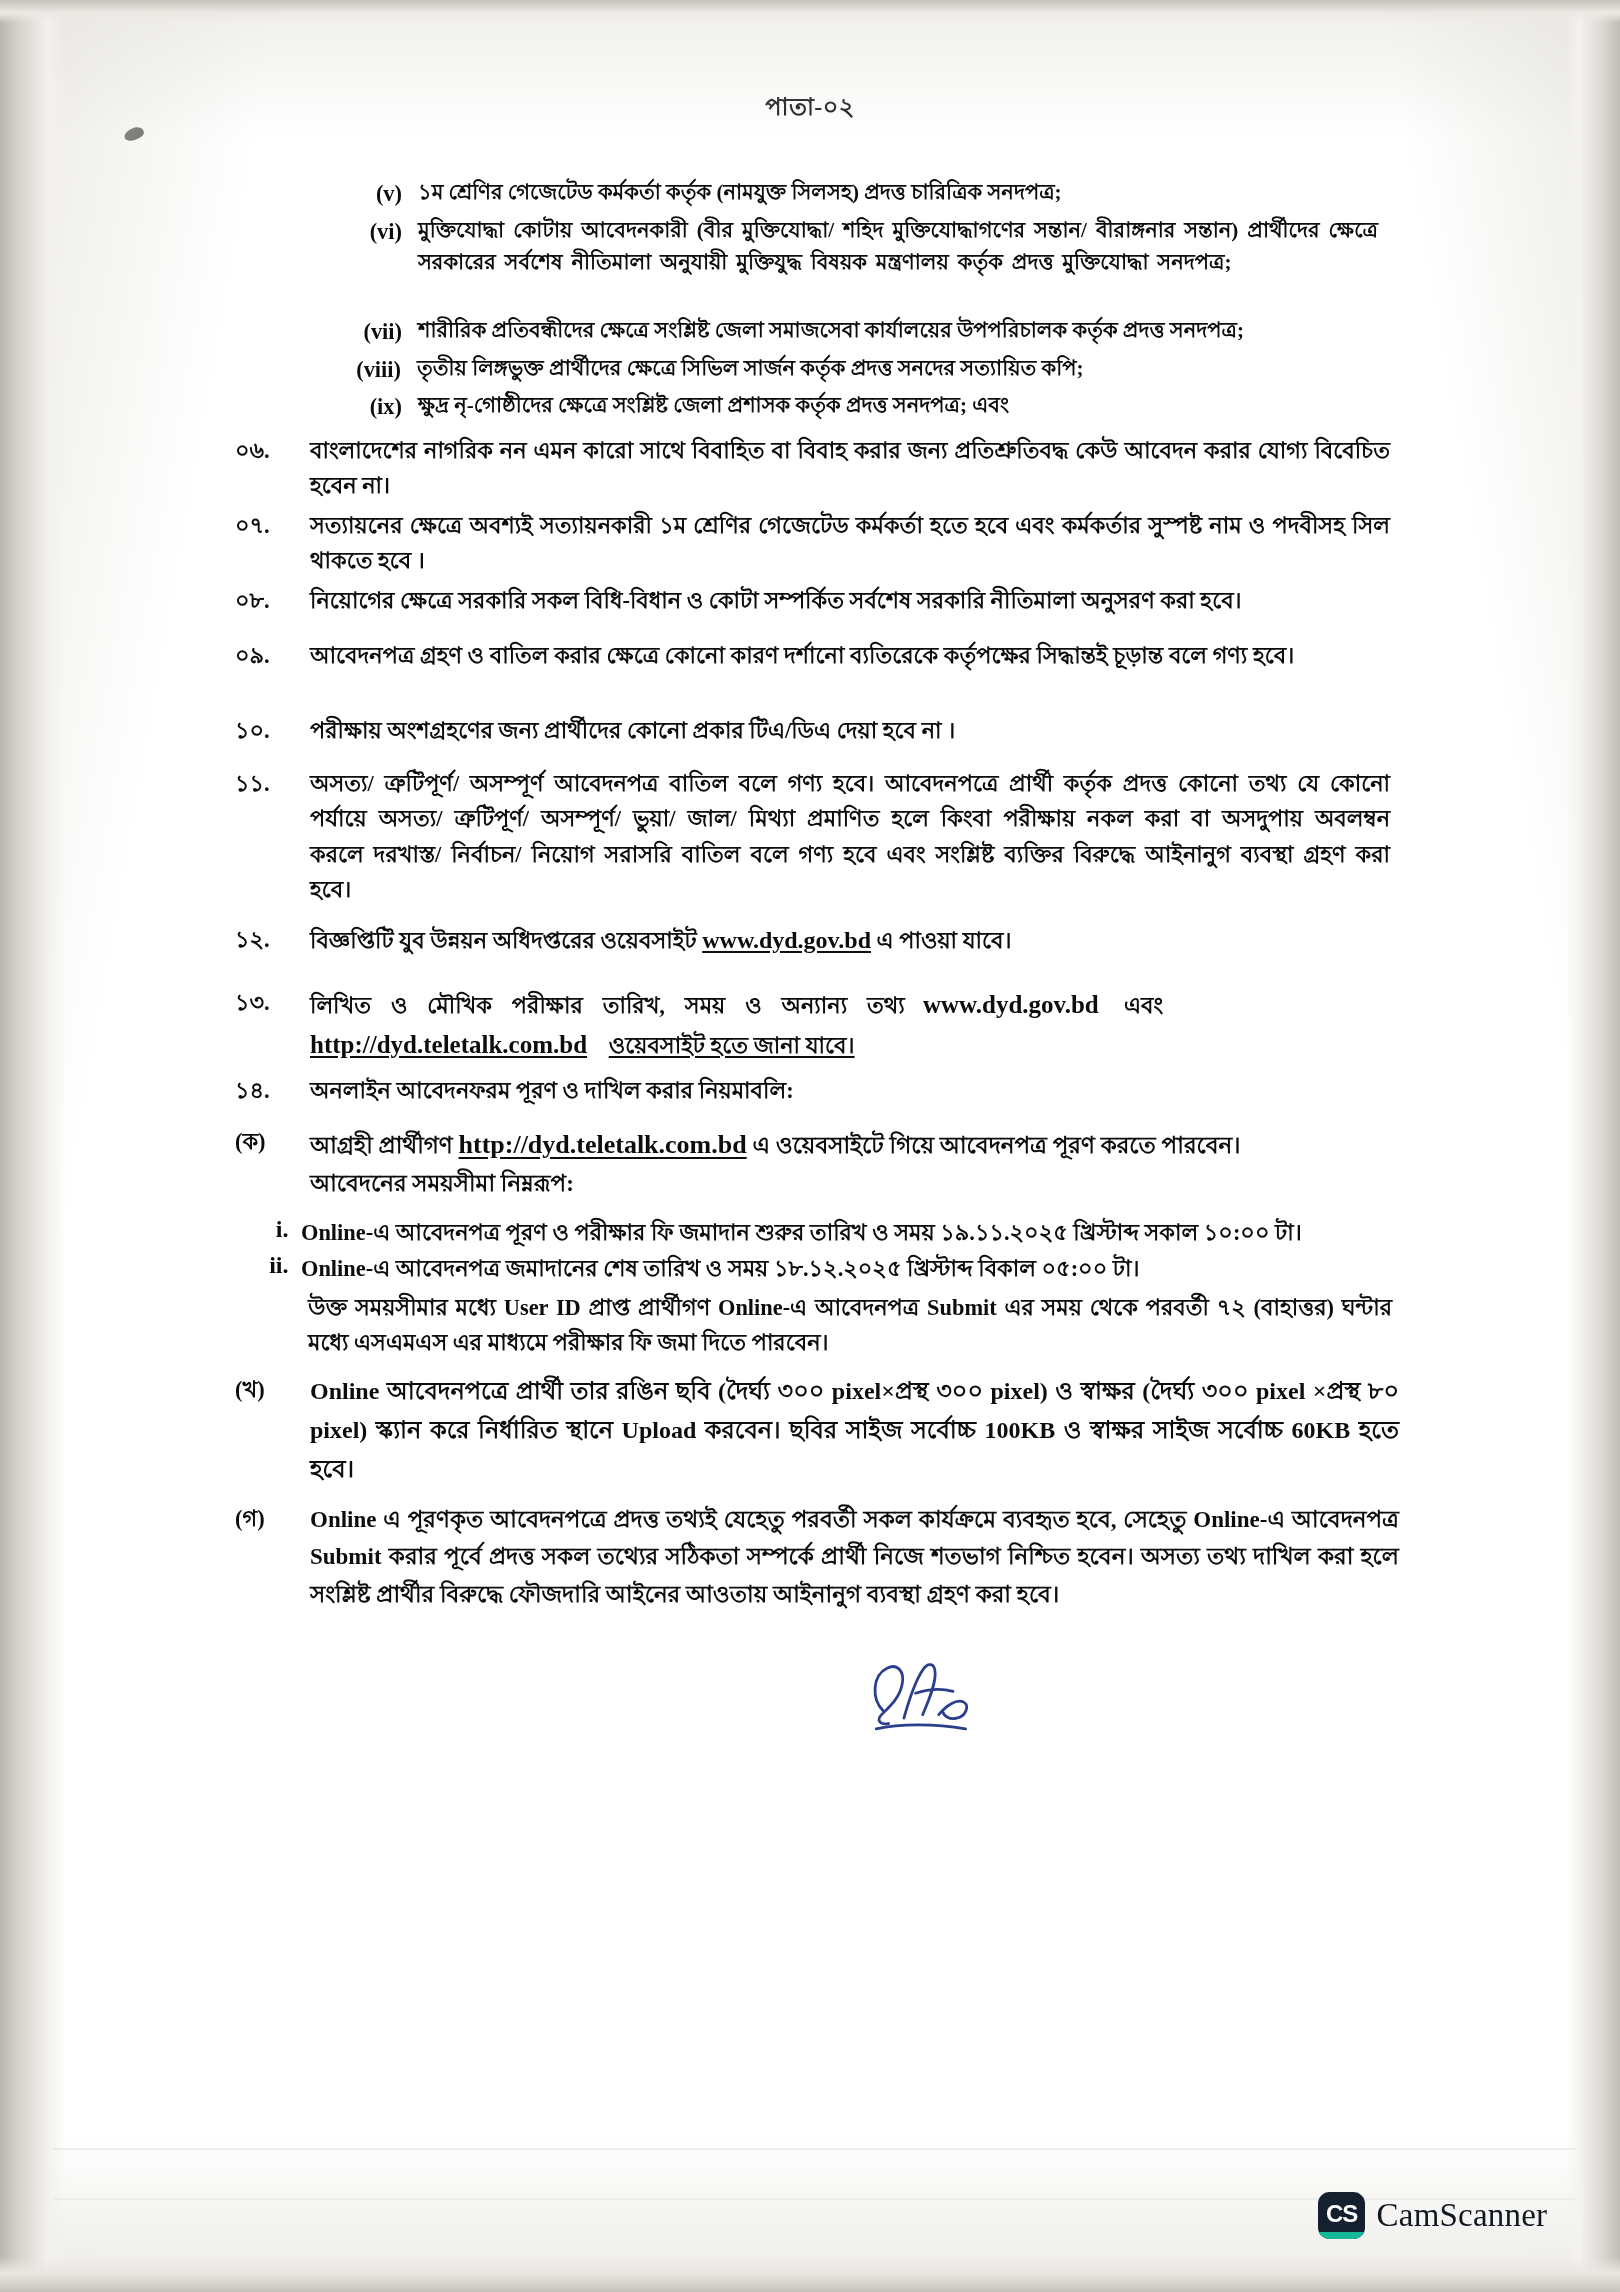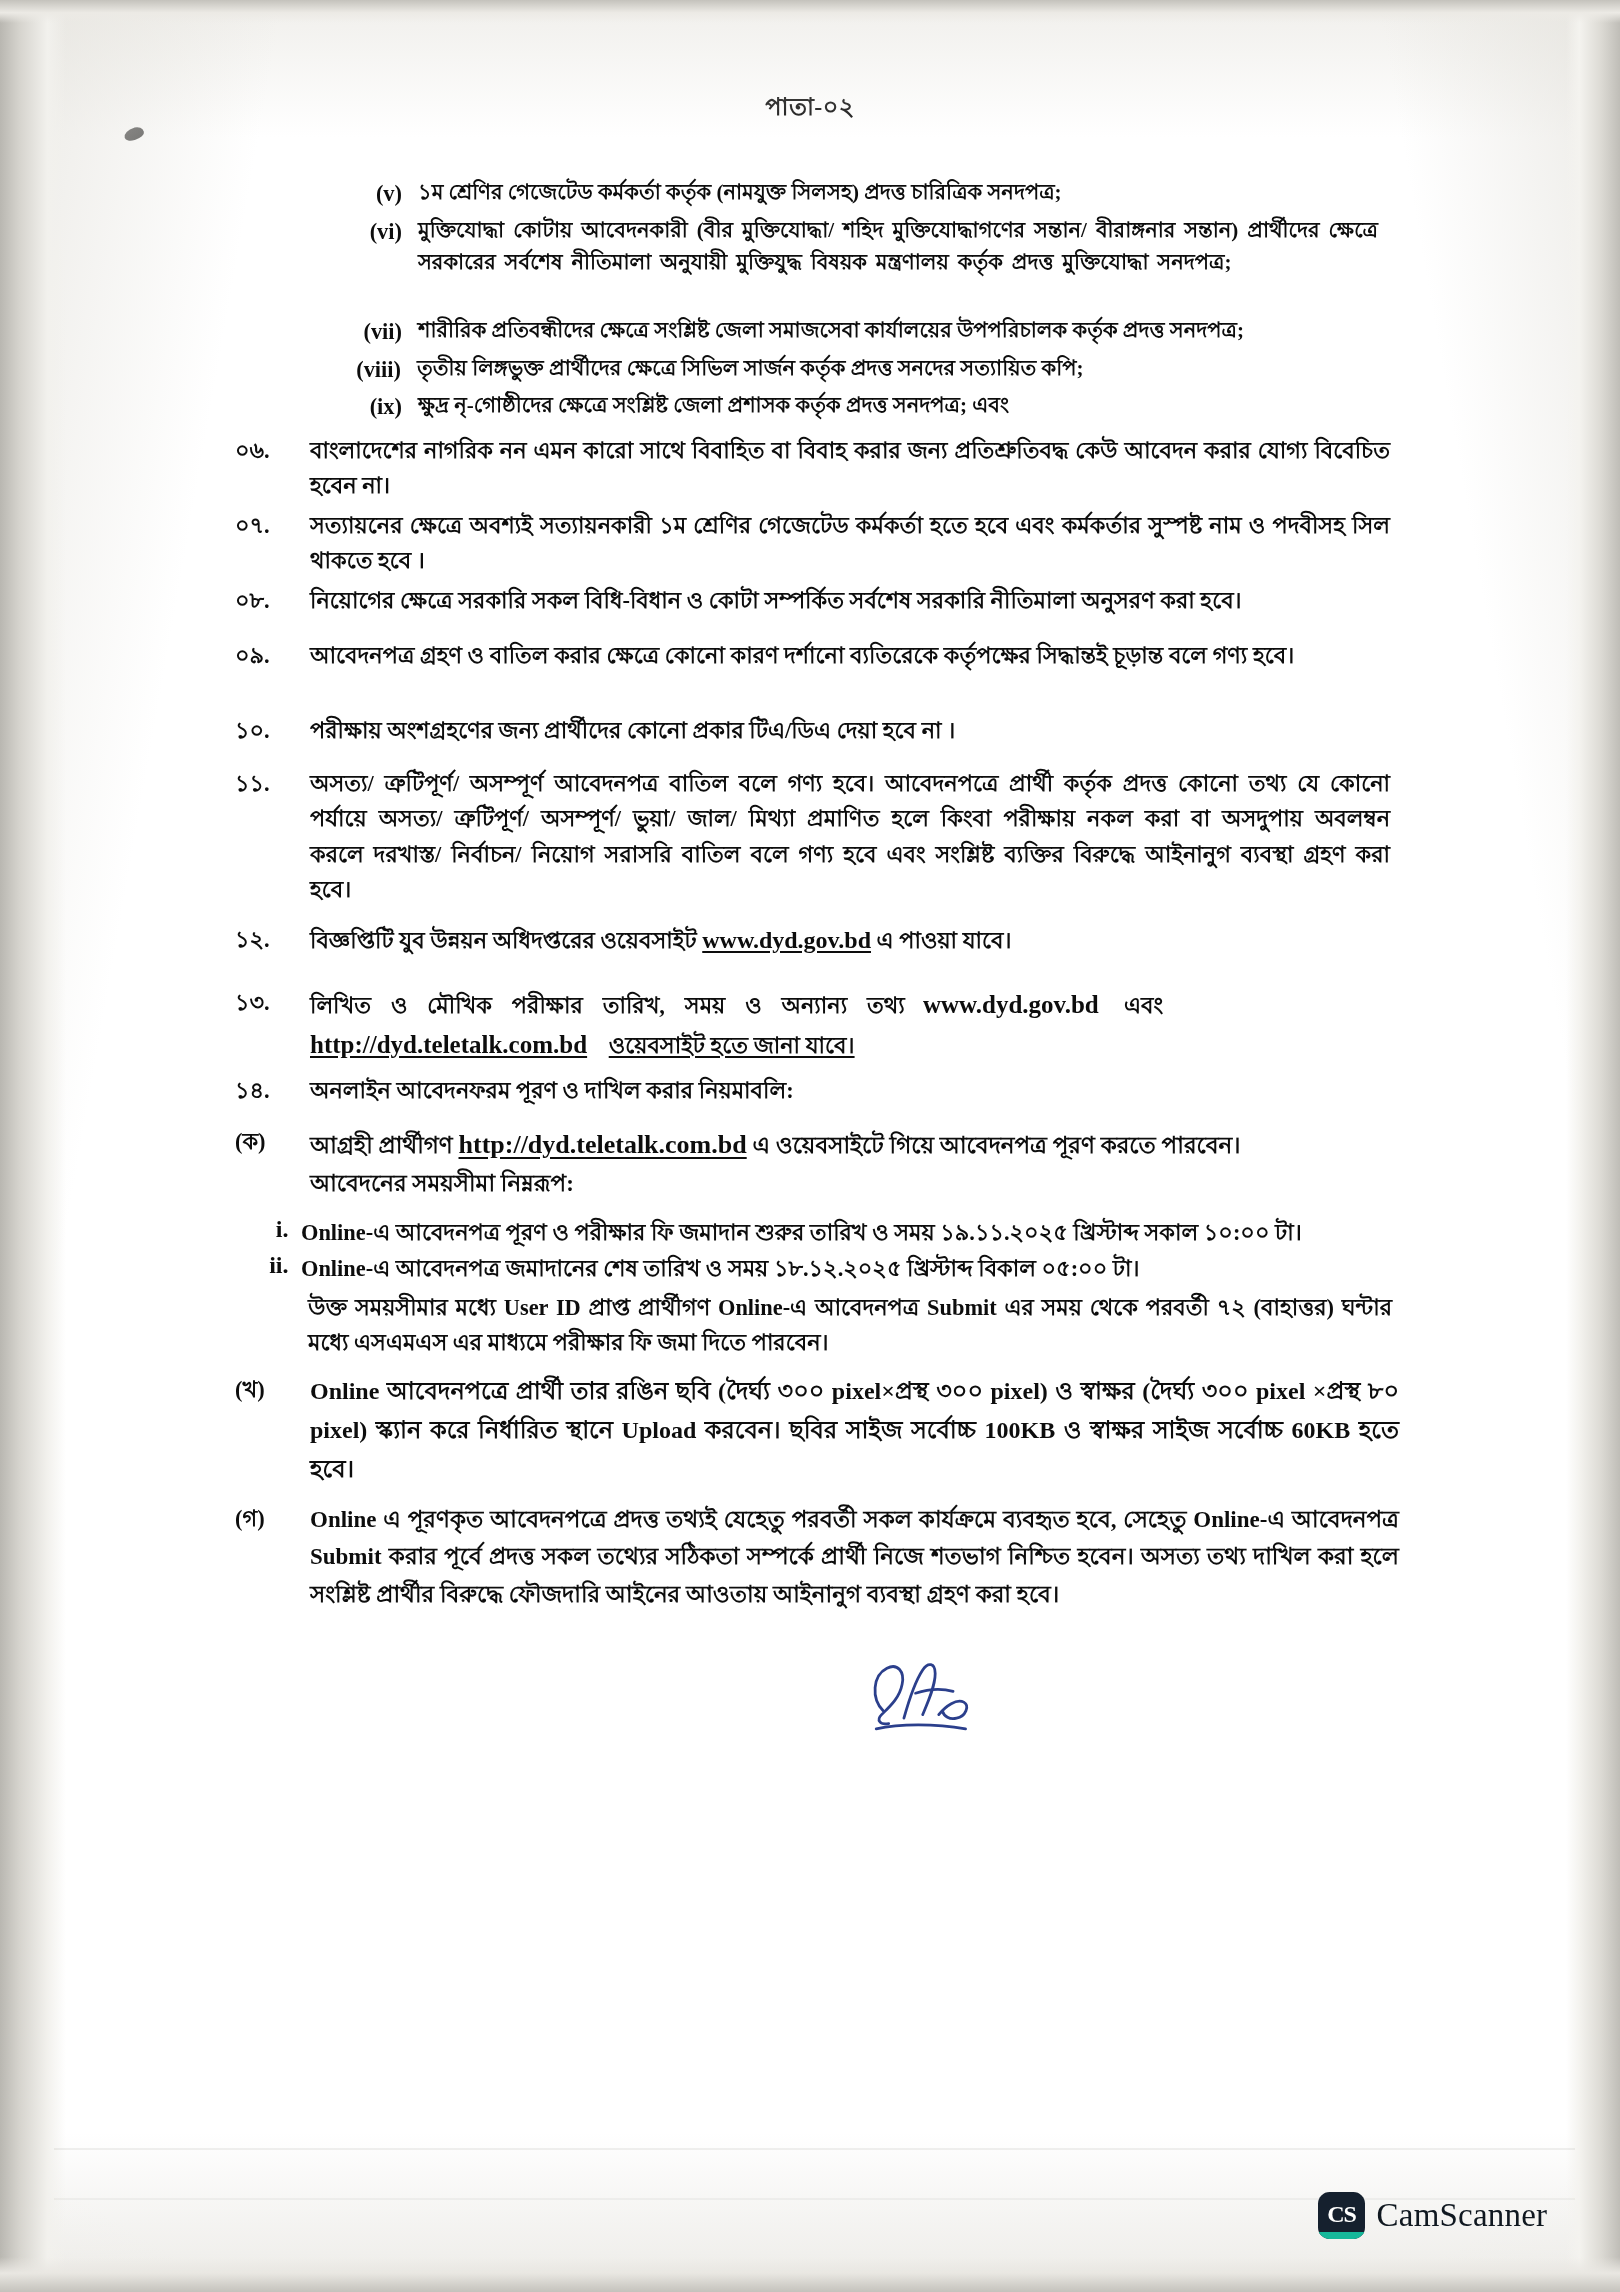--- a/index.html
+++ b/index.html
@@ -190,21 +190,21 @@
   .cs-logo{
     position:relative;
     width:47px;height:47px;
     border-radius:11.6px;
     background:#15202e;
     overflow:hidden;
     display:flex;align-items:center;justify-content:center;
   }
   .cs-logo .cs-text{
     color:#ffffff;
-    font-family:Liberation Serif, serif;
+    font-family:Liberation Sans, sans-serif;
     font-weight:700;
     font-size:24px;
     letter-spacing:-1.1px;
     line-height:1;
     margin-top:-2.7px;
   }
   .cs-logo .cs-bar{
     position:absolute;
     left:0;right:0;bottom:0;
     height:7.2px;

